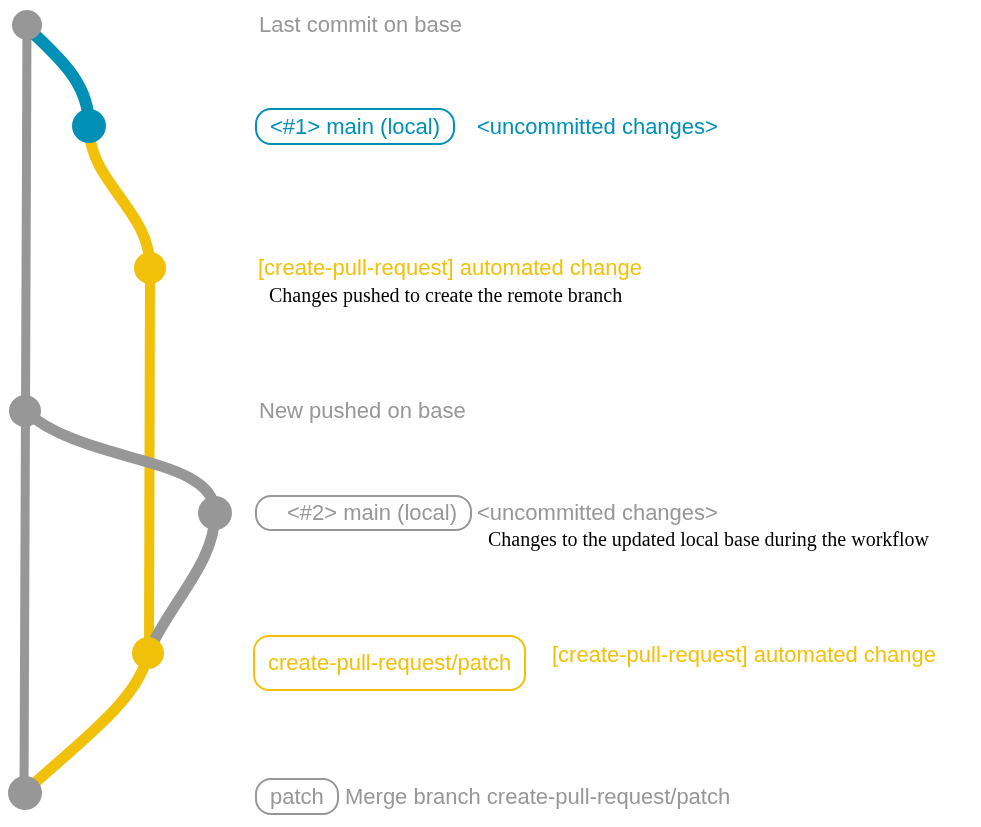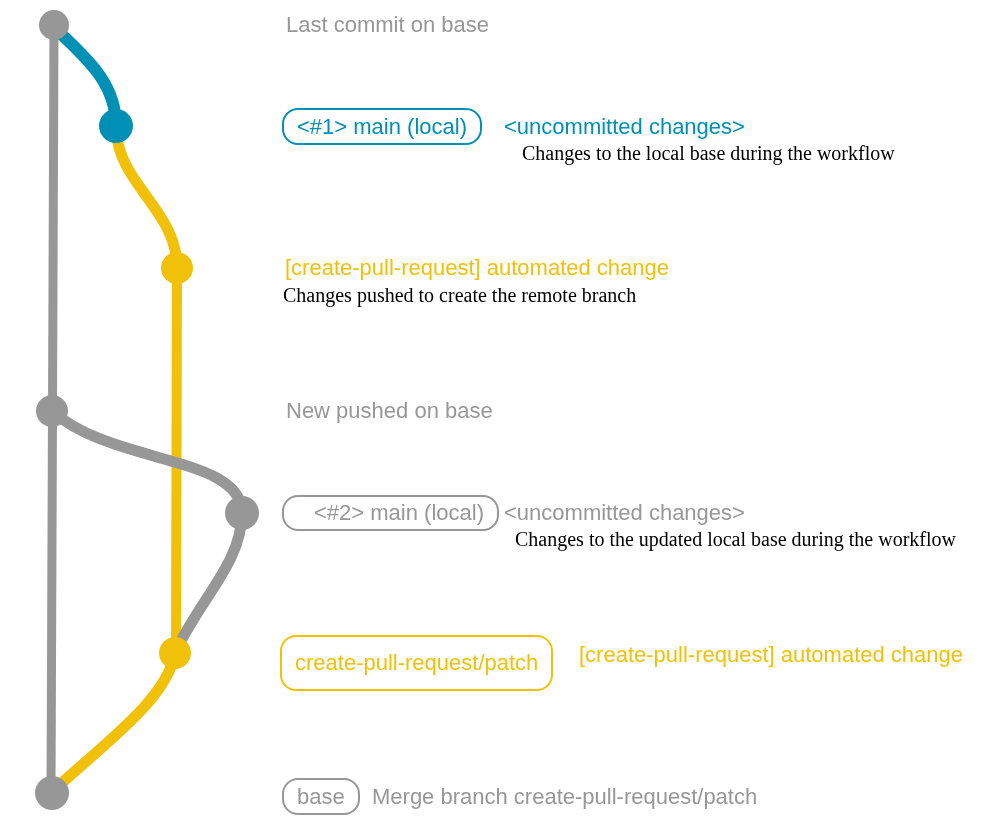--- a/index.html
+++ b/index.html
@@ -1,21 +1,21 @@
 <!DOCTYPE html>
 <html style="--base_gray: #979797; --main_teal: #008fb5; --patch_yellow: #f1c109; --note_black: #000000; --background: #ffffff;"><head>
 <meta charset="utf-8">
 <style>
   html,body{margin:0;padding:0;}
   body{
     width:981px;height:827px;position:relative;overflow:hidden;
     background:var(--background,#fff);
     font-family:"Liberation Sans",sans-serif;
   }
-  #stage{position:absolute;inset:0;margin-left:27px;}
+  #stage{position:absolute;inset:0;}
   svg{position:absolute;left:0;top:0;}
   svg path{fill:none;}
   .sg{stroke:var(--base_gray);}
   .st{stroke:var(--main_teal);}
   .sy{stroke:var(--patch_yellow);}
   .fg{fill:var(--base_gray);}
   .ft{fill:var(--main_teal);}
   .fy{fill:var(--patch_yellow);}
   .c-gray{color:var(--base_gray);}
   .c-teal{color:var(--main_teal);}
@@ -66,30 +66,29 @@
     <circle class="fg" cx="25" cy="411" r="16"></circle>
     <circle class="fg" cx="215" cy="513" r="17"></circle>
     <circle class="fy" cx="148" cy="653" r="16"></circle>
     <circle class="fg" cx="25" cy="793" r="17"></circle>
   </svg>
 
   <div class="lbl c-gray" style="left:259px;top:11px;">Last commit on base</div>
 
   <div class="box c-teal" style="left:255px;top:108px;height:37px;">&lt;#1&gt; main (local)</div>
   <div class="tag c-teal" style="left:477px;top:108px;height:37px;">&lt;uncommitted changes&gt;</div>
-  <div class="note" style="left:495px;top:141px;">Changes to the local base during the workflow</div>
 
   <div class="lbl c-yellow" style="left:258px;top:254px;">[create-pull-request] automated change</div>
-  <div class="note" style="left:256px;top:283px;">Changes pushed to create the remote branch</div>
+  <div class="note" style="left:269px;top:283px;">Changes pushed to create the remote branch</div>
 
   <div class="lbl c-gray" style="left:259px;top:397px;">New pushed on base</div>
 
   <div class="box c-gray" style="left:255px;top:495px;height:36px;padding-left:30px;">&lt;#2&gt; main (local)</div>
   <div class="tag c-gray" style="left:477px;top:495px;height:36px;">&lt;uncommitted changes&gt;</div>
   <div class="note" style="left:488px;top:527px;">Changes to the updated local base during the workflow</div>
 
   <div class="box c-yellow" style="left:253px;top:635px;height:56px;">create-pull-request/patch</div>
   <div class="tag c-yellow" style="left:552px;top:635px;height:40px;">[create-pull-request] automated change</div>
 
-  <div class="box c-gray" style="left:255px;top:778px;height:37px;">base</div>
+  <div class="box c-gray" style="left:255px;top:778px;height:37px;">patch</div>
   <div class="tag c-gray" style="left:345px;top:778px;height:37px;">Merge branch create-pull-request/patch</div>
 
 </div>
 
 </body></html>

